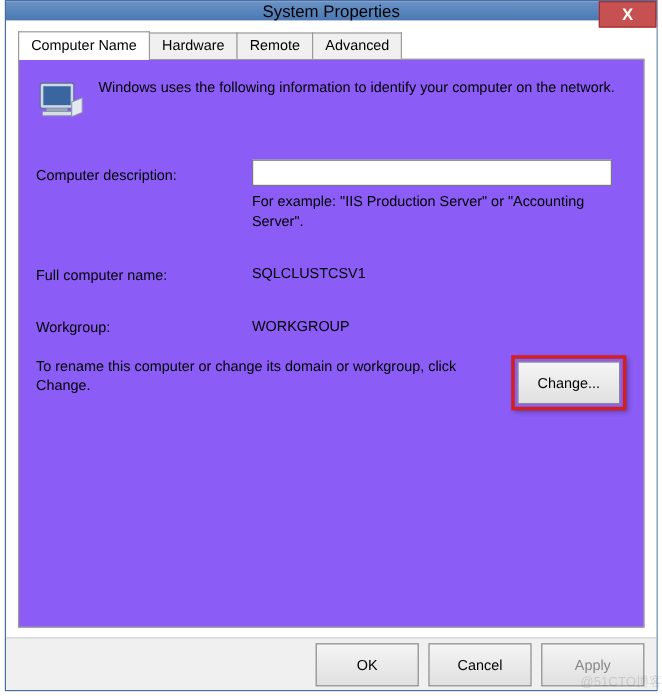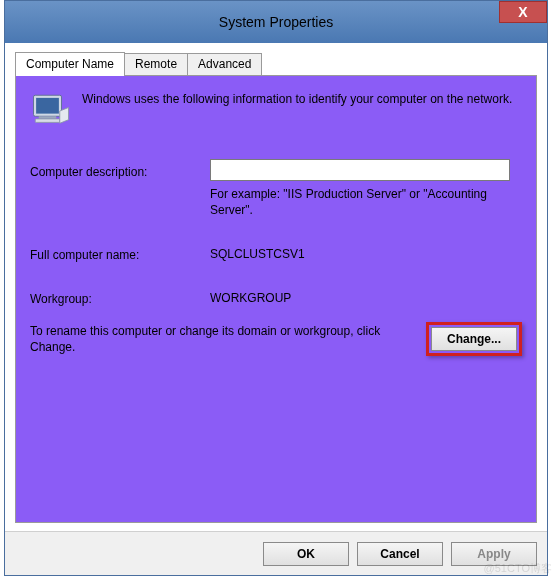--- a/index.html
+++ b/index.html
@@ -15,21 +15,21 @@
   .window {
     position: absolute;
     left: 4px; top: 0;
     width: 544px; height: 576px;
     border: 1px solid #4a6e9e;
     background: #fff;
     display: flex;
     flex-direction: column;
   }
   .titlebar {
-    height: 42px;
+    height: 16px;
     background: linear-gradient(#6a93c6, #4a78b2);
     display: flex;
     align-items: center;
     justify-content: center;
     position: relative;
     color: #000;
     font-size: 14px;
   }
   .titlebar .title {
     flex: 1;
@@ -133,28 +133,27 @@
     gap: 8px;
   }
   .changerow .desc { flex: 1; line-height: 1.3; padding-top:2px; }
   .change-holder {
     border: 3px solid #d02020;
     padding: 2px;
     box-shadow: 2px 2px 4px rgba(0,0,0,0.3);
   }
   .btn {
     min-width: 86px;
-    height: 24px;
+    height: 36px;
     border: 1px solid #8a8a8a;
     background: linear-gradient(#f5f5f5, #e0e0e0);
     font-family: inherit;
     font-size: 12px;
     padding: 2px 14px;
     cursor: pointer;
-    font-weight: bold;
   }
   .btn:disabled {
     color: #888;
     cursor: default;
   }
   .footer {
     height: 44px;
     display: flex;
     align-items: center;
     justify-content: flex-end;
@@ -179,20 +178,21 @@
   <div class="titlebar">
     <span class="title">System Properties</span>
     <div class="close-btn">
       <span>X</span>
     </div>
   </div>
 
   <div class="client">
     <div class="tabstrip">
       <div class="tab active"><span>Computer Name</span></div>
+      <div class="tab"><span>Hardware</span></div>
       <div class="tab"><span>Remote</span></div>
       <div class="tab"><span>Advanced</span></div>
     </div>
 
     <div class="tabpane">
       <div class="toprow">
         <svg class="icon-computer" viewBox="0 0 48 48">
           <rect x="4" y="6" width="32" height="24" rx="2" fill="#cfd8e6" stroke="#5a6e8c"></rect>
           <rect x="7" y="9" width="26" height="18" fill="#3a66a0"></rect>
           <rect x="10" y="30" width="20" height="3" fill="#9aa8bc"></rect>

